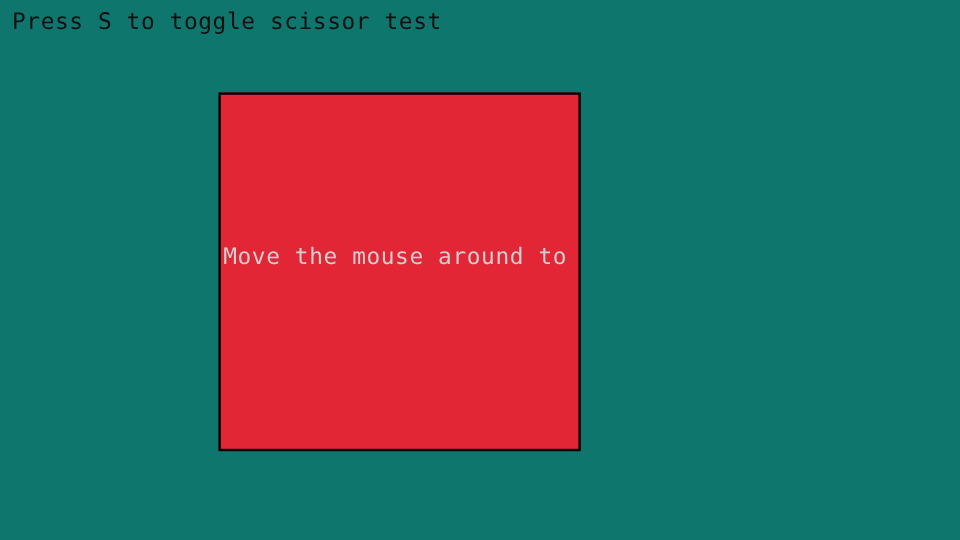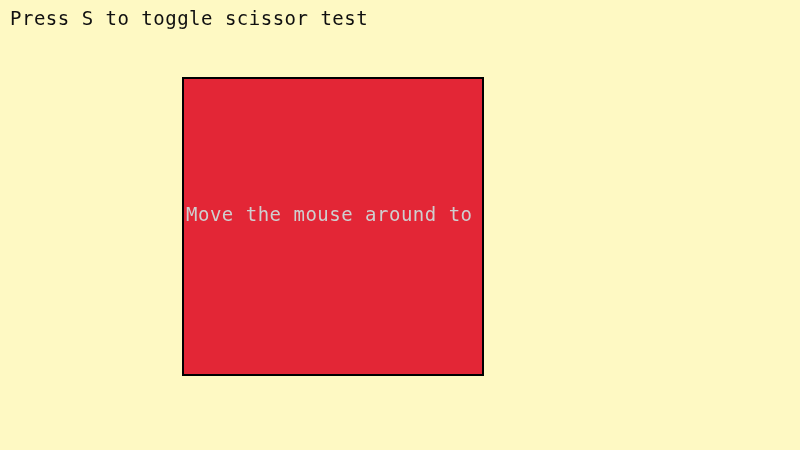--- a/index.html
+++ b/index.html
@@ -60,21 +60,21 @@
     letter-spacing: 0.5px;
     color: #cfcfcf;
     white-space: nowrap;
     -webkit-font-smoothing: none;
     font-smooth: never;
   }
 </style>
 </head>
 <body>
 
-<div id="stage" style="width: 800px; height: 450px; background: #fef9c3;">
+<div id="stage" style="width: 800px; height: 450px; background: #0f766e;">
 
   <div id="hint-text" style="color: rgb(16, 16, 16);">Press S to toggle scissor test</div>
 
   <div id="scissor-rect" style="left: 182px; top: 77px; width: 298px; height: 295px; background: rgb(227, 38, 54); border-color: rgb(0, 0, 0); border-width: 2px;">
     <div id="scissor-text" style="color: rgb(207, 207, 207);">Move the mouse around to resize the scissor rectangle</div>
   </div>
 
 </div>
 
 </body></html>

